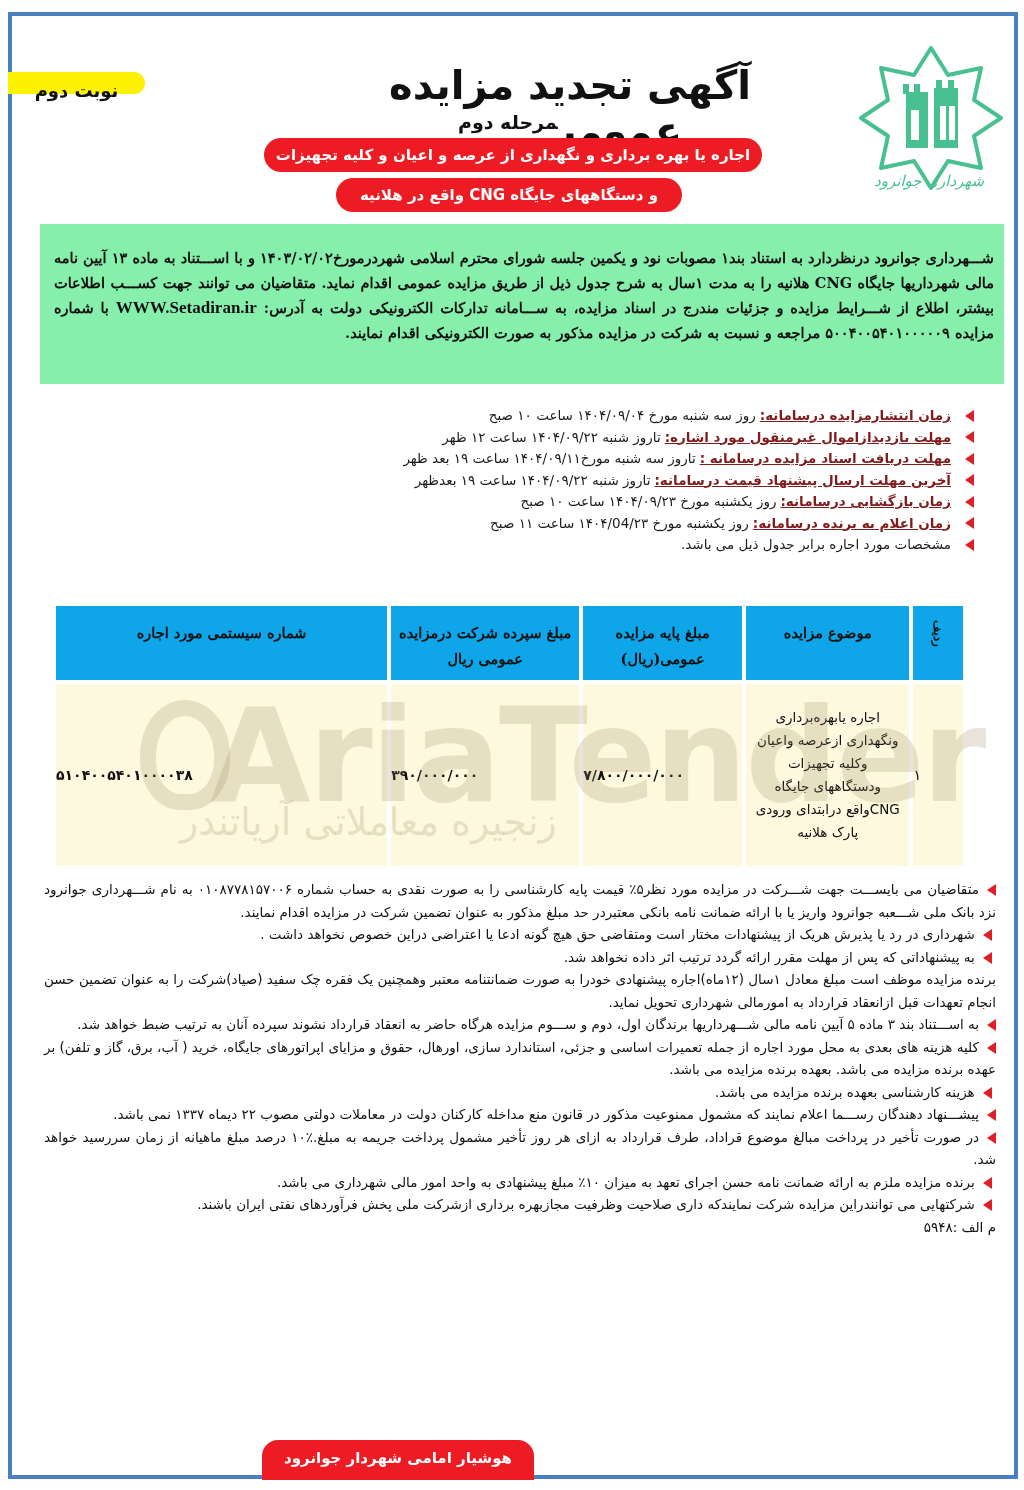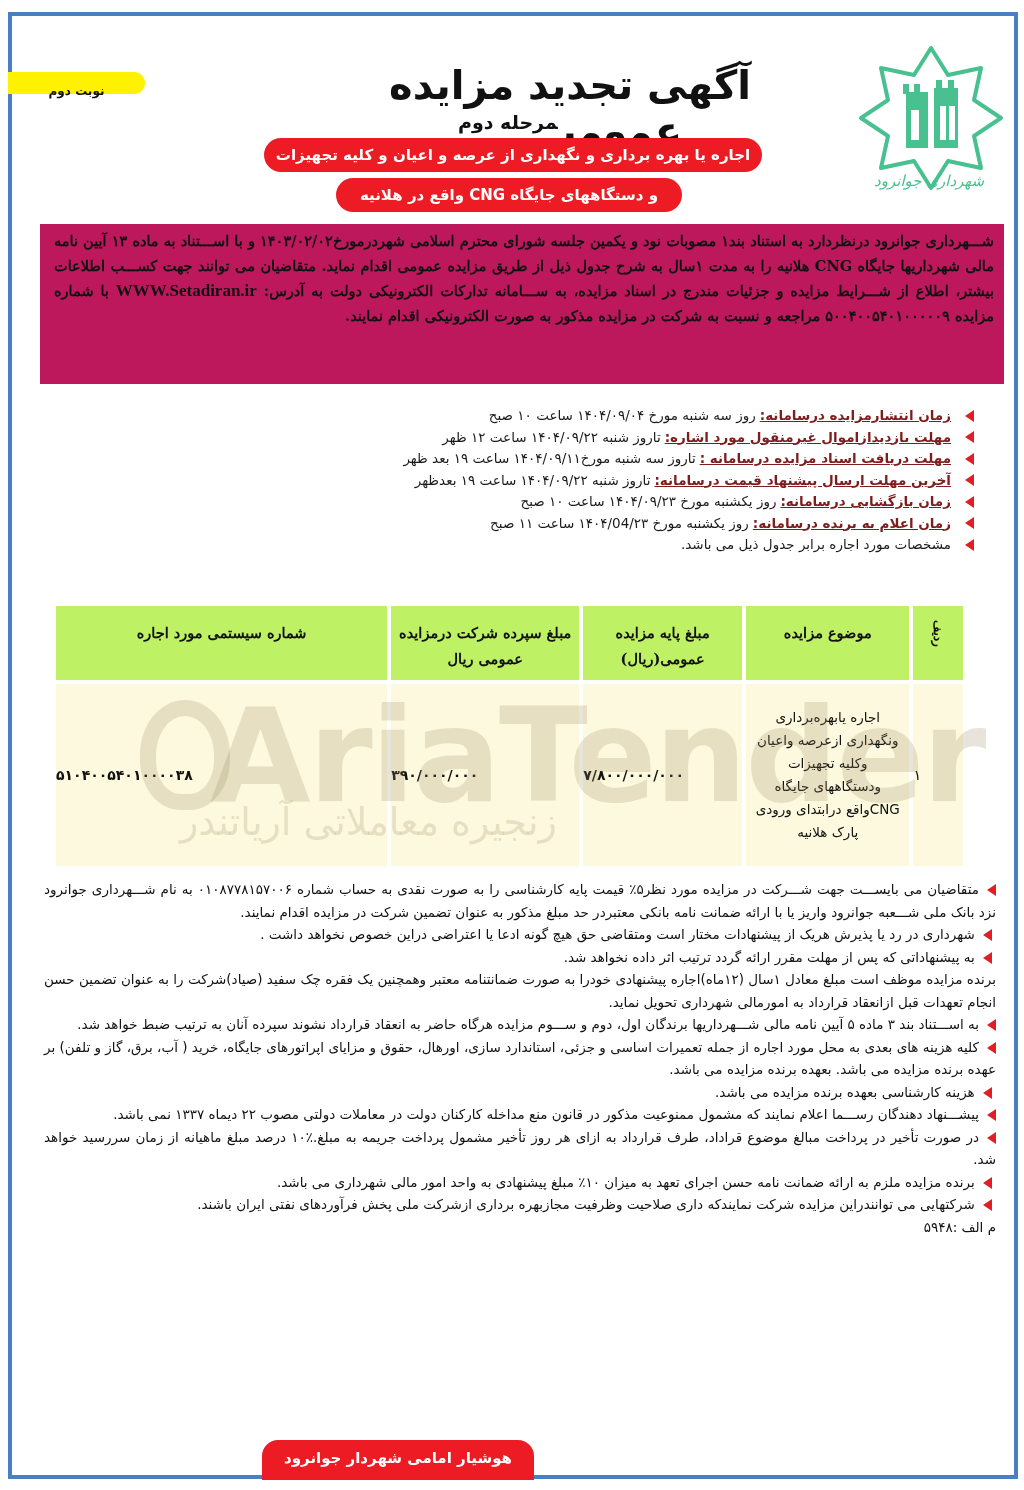--- a/index.html
+++ b/index.html
@@ -6,38 +6,38 @@
     html, body { width: 1024px; height: 1490px; background: #ffffff; }
     body { font-family: "DejaVu Sans", "Liberation Sans", sans-serif; color: #1a1a1a; position: relative; overflow: hidden; }
     .frame { position: absolute; left: 8px; top: 12px; width: 1010px; height: 1467px; border: 4px solid #4a7fc1; background: #fff; }
 
     
     .logo { position: absolute; right: 18px; top: 40px; width: 150px; height: 170px; }
     .logo-caption { position: absolute; right: 30px; top: 172px; width: 130px; text-align: center; color: #48c08f; font-family: "DejaVu Serif", serif; font-size: 15px; font-style: italic; direction: rtl; }
     .title { position: absolute; left: 330px; top: 62px; width: 480px; text-align: center; direction: rtl; font-weight: bold; color: #111; }
     .title-main { font-size: 40px; font-weight: 700; letter-spacing: -0.5px; }
     .title-sup { font-size: 19px; font-weight: 900; vertical-align: 16px; margin-right: 4px; }
-    .badge { position: absolute; left: 8px; top: 72px; width: 137px; height: 22px; background: #fff200; border-radius: 0 20px 20px 0; color: #111; font-weight: bold; font-size: 12px; line-height: 38px; text-align: center; direction: rtl; }
+    .badge { position: absolute; left: 8px; top: 72px; width: 137px; height: 22px; background: #fff200; border-radius: 0 20px 20px 0; color: #111; font-weight: bold; font-size: 18px; line-height: 38px; text-align: center; direction: rtl; }
     .pill { position: absolute; background: #ed1c24; color: #fff; font-weight: bold; font-size: 15px; text-align: center; direction: rtl; border-radius: 18px; }
     .pill-1 { left: 264px; top: 138px; width: 498px; height: 34px; line-height: 34px; }
     .pill-2 { left: 336px; top: 178px; width: 346px; height: 34px; line-height: 34px; }
 
     
-    .intro { position: absolute; left: 40px; top: 224px; width: 964px; height: 160px; background: #be185d; direction: rtl; text-align: justify; font-family: "DejaVu Serif", serif; font-weight: bold; font-size: 14.5px; line-height: 25px; padding: 4px 10px 8px 14px; color: #111; }
+    .intro { position: absolute; left: 40px; top: 224px; width: 964px; height: 160px; background: #86efac; direction: rtl; text-align: justify; font-family: "DejaVu Serif", serif; font-weight: bold; font-size: 14.5px; line-height: 25px; padding: 21px 10px 8px 14px; color: #111; }
     .intro .en { font-family: "Liberation Serif", serif; font-size: 17px; }
 
     
     .sched { position: absolute; right: 50px; top: 405px; width: 700px; direction: rtl; list-style: none; font-family: "DejaVu Sans", sans-serif; font-size: 13.5px; line-height: 21.5px; }
     .sched li { display: flex; align-items: center; }
     .bullet { display: inline-block; width: 0; height: 0; border-top: 6px solid transparent; border-bottom: 6px solid transparent; border-left: 9px solid #e01e26; margin-left: 14px; flex: none; transform: scaleX(-1); }
     .sched .label { color: #7f1d1d; font-weight: bold; margin-left: 4px; text-decoration: underline; }
 
     
     .tbl { position: absolute; left: 52px; top: 606px; width: 915px; border-collapse: separate; border-spacing: 4px 0; direction: rtl; }
-    .tbl th { background: #bef264; height: 74px; font-family: "DejaVu Serif", serif; font-weight: bold; font-size: 14.5px; color: #111; vertical-align: top; padding-top: 14px; line-height: 26px; }
+    .tbl th { background: #0ea5e9; height: 74px; font-family: "DejaVu Serif", serif; font-weight: bold; font-size: 14.5px; color: #111; vertical-align: top; padding-top: 14px; line-height: 26px; }
     .tbl td { background: #fdf9de; height: 186px; font-size: 14.5px; text-align: left; color: #111; border-top: 4px solid #fff; }
     .tbl .c-idx { width: 50px; }
     .tbl .c-sub { width: 165px; }
     .tbl .c-base { width: 160px; }
     .tbl .c-dep { width: 190px; margin-left: 36px; }
     .tbl .c-sys { width: 335px; }
     .vert { writing-mode: vertical-rl; font-size: 12px; }
     .tbl .subject { font-size: 13.5px; line-height: 23px; text-align: center; padding: 16px 6px; }
     .num { font-family: "DejaVu Sans", sans-serif; font-weight: bold; font-size: 14px; direction: ltr; }
     .watermark { position: absolute; left: 140px; top: 690px; width: 660px; height: 170px; pointer-events: none; }

